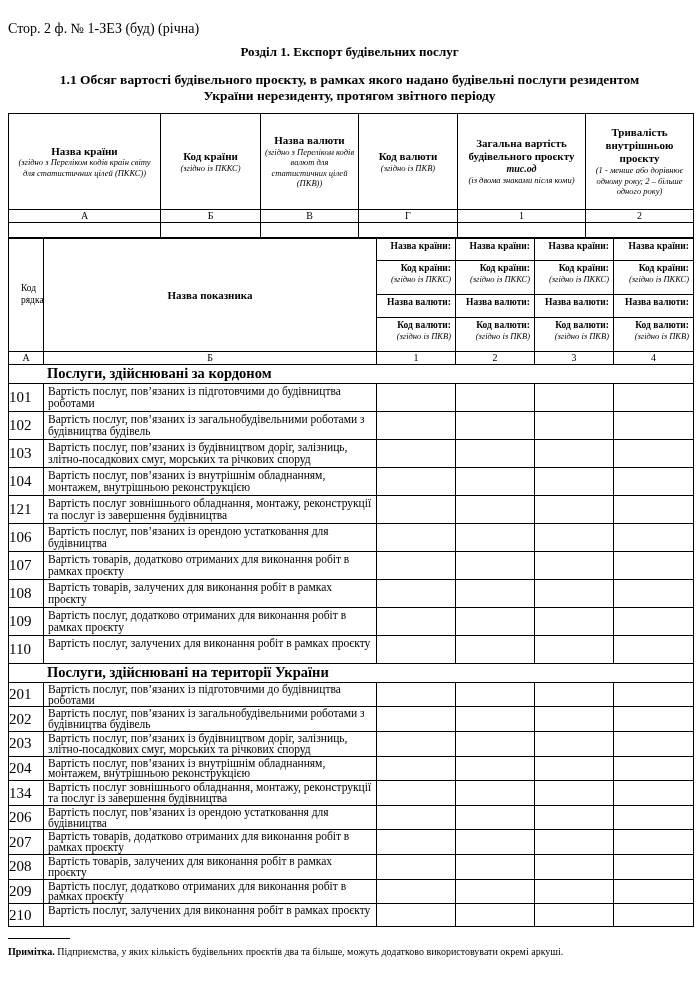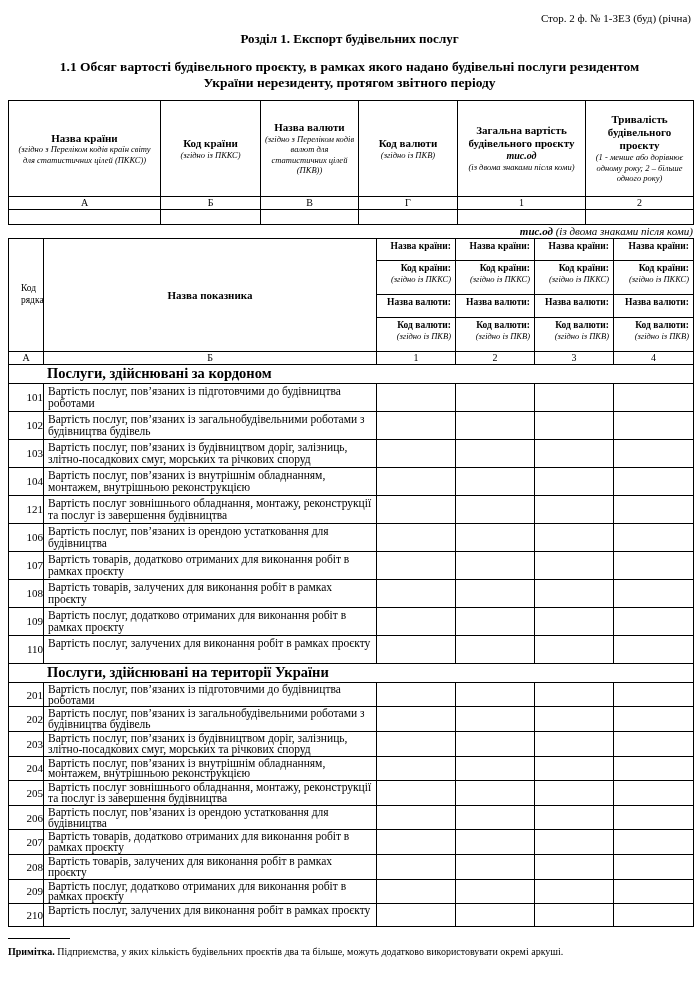--- a/index.html
+++ b/index.html
@@ -1,21 +1,21 @@
 <!DOCTYPE html>
 <html><head>
 <meta charset="utf-8">
 <style>
   html,body { margin:0; padding:0; background:#fff; }
   .page {
     width:697px; height:992px; background:#fff; color:#000;
     font-family:"Liberation Serif","DejaVu Serif",serif;
     position:relative; box-sizing:border-box; padding:3px 6px 0 8px; overflow:hidden;
   }
-  .doc-ref { text-align:right; font-size:11px; margin-top:9px; }
+  .doc-ref { text-align:left; font-size:14px; margin-top:18px; }
   .main-title { text-align:center; font-weight:bold; font-size:13px; margin:7px 0 5px; }
   .sub-title { text-align:center; font-weight:bold; font-size:13.5px; line-height:1.18; margin:12px auto; }
   .sub-title-1 { max-width:625px; margin-bottom:9px; }
   .sub-title-2 { max-width:660px; margin-top:14px; margin-bottom:3px; }
 
   table { border-collapse:collapse; table-layout:fixed; width:685px; }
   td { border:1px solid #000; box-sizing:border-box; }
 
   
   .t1 .hcell { text-align:center; vertical-align:middle; padding:2px 3px; }
@@ -33,21 +33,21 @@
   
   .t2 .hdr-cell { text-align:right; vertical-align:top; padding:2px 4px; font-size:9.5px; font-weight:bold; line-height:1.2; }
   .t2 .hdr-note { display:block; font-style:italic; font-weight:normal; font-size:8.5px; }
   .t2 .code-hdr { text-align:center; vertical-align:middle; font-size:9.5px; font-weight:normal; line-height:1.25; padding:12px; }
   .t2 .ind-hdr  { text-align:center; vertical-align:middle; font-size:11px; font-weight:bold; }
   .t2 .r1 { height:22px; } .t2 .r2 { height:34px; } .t2 .r3 { height:23px; } .t2 .r4 { height:34px; }
   .sec-row td { height:19px; }
   .sec-title { font-weight:bold; font-size:14.5px; padding:0 2px 0 38px; vertical-align:middle; }
   tr.s1 td { height:28px; }
   tr.s2 td { height:23px; }
-  .t2 .code { font-size:11px; text-align:right; vertical-align:middle; padding:0; }
+  .t2 .code { font-size:15px; text-align:left; vertical-align:middle; padding:0; }
   tr.s1 .lbl { font-size:11.5px; line-height:12.5px; padding:1px 4px; vertical-align:top; }
   tr.s2 .lbl { font-size:11.5px; line-height:10.8px; padding:1px 4px; vertical-align:top; }
 
   
   .fn-sep { width:62px; border-top:1.5px solid #000; margin:11px 0 7px; }
   .footnote { font-size:10px; line-height:1.2; }
   .footnote .fn-label { font-weight:bold; }
 </style>
 </head>
 <body>
@@ -84,21 +84,21 @@
         <td class="hcell">
           <div class="title">Код валюти</div>
           <div class="note">(згідно із ПКВ)</div>
         </td>
         <td class="hcell">
           <div class="title">Загальна вартість будівельного проєкту</div>
           <div class="note-bold">тис.од</div>
           <div class="note">(із двома знаками після коми)</div>
         </td>
         <td class="hcell">
-          <div class="title">Тривалість будівельного проєкту</div>
+          <div class="title">Тривалість внутрішньою проєкту</div>
           <div class="note">(1 - менше або дорівнює одному року; 2 – більше одного року)</div>
         </td>
       </tr>
       <tr class="letters">
         <td>А</td>
         <td>Б</td>
         <td>В</td>
         <td>Г</td>
         <td>1</td>
         <td>2</td>
@@ -108,23 +108,20 @@
         <td></td>
         <td></td>
         <td></td>
         <td></td>
         <td></td>
       </tr>
     </tbody>
   </table>
 
 
-  <div class="units">
-    <span class="u-bold">тис.од</span><span> (із двома знаками після коми)</span>
-  </div>
 
   <table class="t2">
     <colgroup>
       <col style="width:35px">
         <col style="width:333px">
         <col style="width:79px">
       <col style="width:79px">
         <col style="width:79px">
         <col style="width:80px">
     </colgroup>
@@ -276,21 +273,21 @@
         </tr>
         <tr class="s2">
           <td class="code">204</td>
           <td class="lbl">Вартість послуг, пов’язаних із внутрішнім обладнанням, монтажем, внутрішньою реконструкцією</td>
           <td></td>
           <td></td>
           <td></td>
           <td></td>
         </tr>
         <tr class="s2">
-          <td class="code">205</td>
+          <td class="code">134</td>
           <td class="lbl">Вартість послуг зовнішнього обладнання, монтажу, реконструкції та послуг із завершення будівництва</td>
           <td></td>
           <td></td>
           <td></td>
           <td></td>
         </tr>
         <tr class="s2">
           <td class="code">206</td>
           <td class="lbl">Вартість послуг, пов’язаних із орендою устатковання для будівництва</td>
           <td></td>

